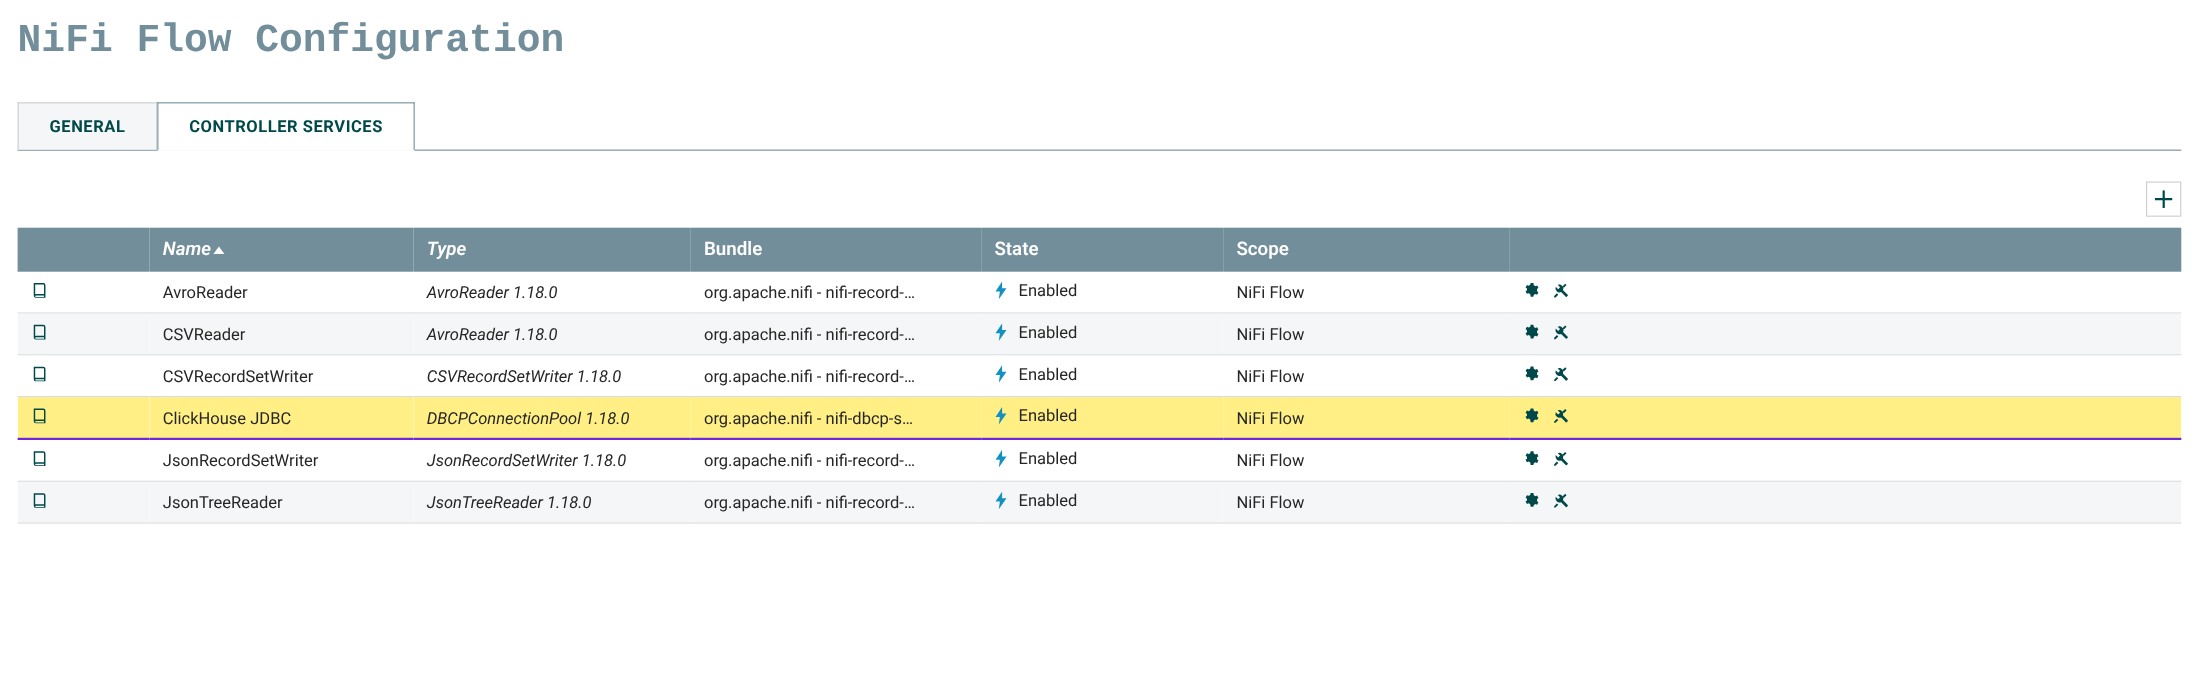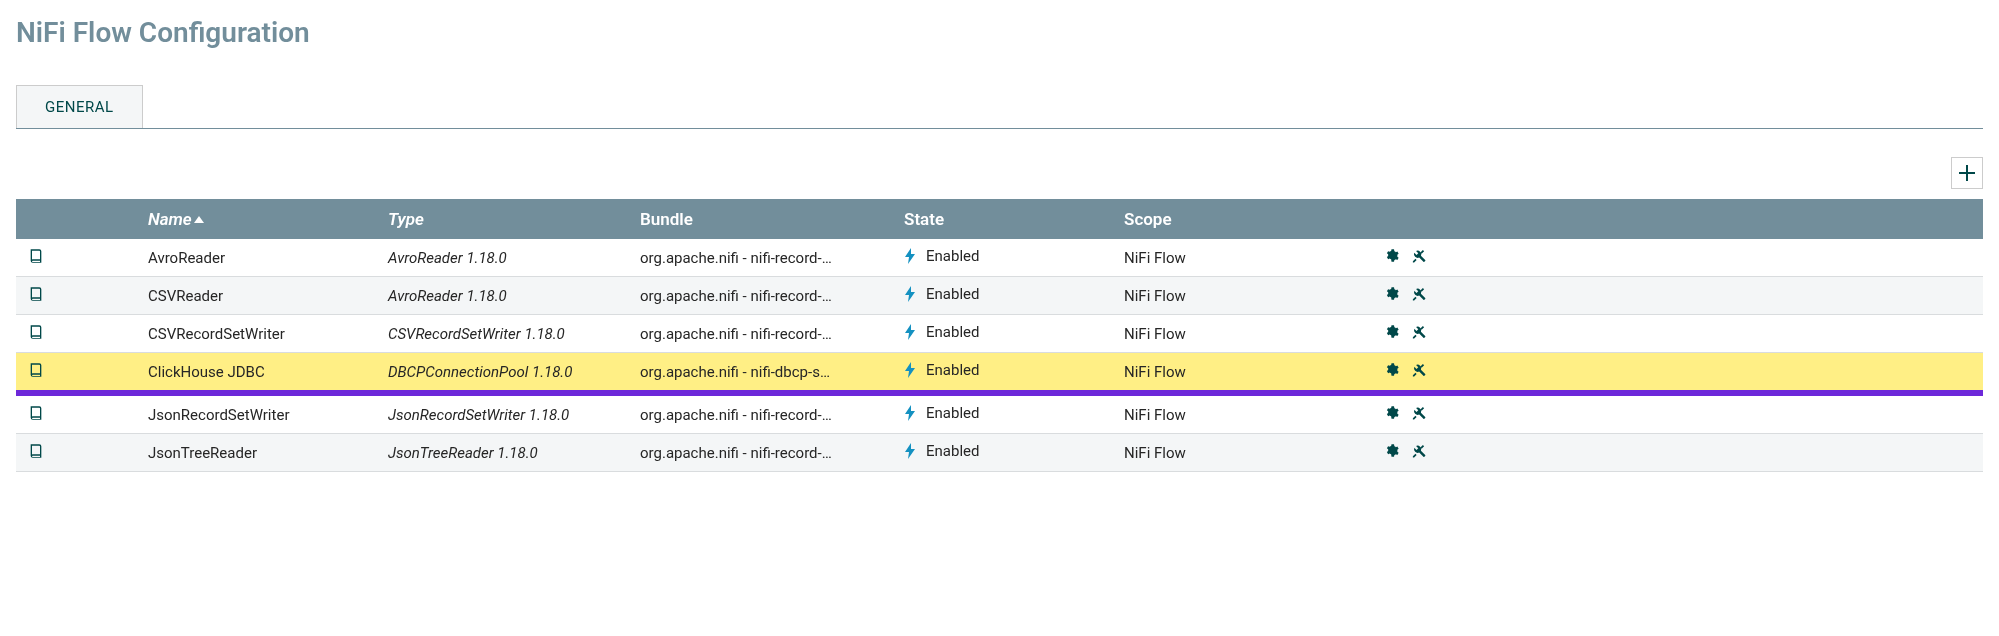--- a/index.html
+++ b/index.html
@@ -4,35 +4,36 @@
   <style>
     * { box-sizing: border-box; margin: 0; padding: 0; }
     body {
       font-family: -apple-system, BlinkMacSystemFont, "Segoe UI", Roboto, "Helvetica Neue", Arial, sans-serif;
       background: #ffffff;
       color: #333;
       padding: 12px 16px;
       font-size: 17px;
     }
     .page-title {
-      font-size: 28px;
+      font-size: 36px;
       font-weight: 600;
       color: #728e9b;
       margin-bottom: 36px;
       margin-top: 4px;
+      font-family: Liberation Mono, monospace;
     }
     .tabs {
       display: flex;
       border-bottom: 1px solid #728e9b;
       margin-bottom: 28px;
     }
     .tab {
       padding: 12px 28px;
       font-size: 15px;
-      font-weight: 400;
+      font-weight: 700;
       letter-spacing: 0.5px;
       cursor: pointer;
       border: 1px solid transparent;
       border-bottom: none;
       position: relative;
     }
     .tab.inactive {
       background: #f4f6f7;
       color: #004849;
       border: 1px solid #cccccc;
@@ -91,21 +92,21 @@
     }
     tbody tr {
       border-bottom: 1px solid #d9dcde;
     }
     tbody tr:nth-child(even) {
       background: #f4f6f7;
     }
     tbody tr.highlight {
       background: #ffef85 !important;
       border-top: 1px solid #555;
-      border-bottom: 6px solid #6d28d9;
+      border-bottom: 2px solid #6d28d9;
     }
     tbody td {
       padding: 8px 12px;
       font-size: 15px;
       color: #262626;
       overflow: hidden;
       text-overflow: ellipsis;
       white-space: nowrap;
     }
     .col-icon { width: 120px; }
@@ -126,20 +127,21 @@
     .actions-wrap { display: inline-flex; align-items: center; gap: 12px; }
     svg { display: block; }
   </style>
 </head>
 <body>
 
 <h1 class="page-title">NiFi Flow Configuration</h1>
 
 <div class="tabs">
   <div class="tab inactive">GENERAL</div>
+  <div class="tab active">CONTROLLER SERVICES</div>
 </div>
 
 <div class="toolbar">
   <div class="add-btn">
     <span>
       <svg width="16" height="16" viewBox="0 0 16 16">
           <path d="M7 0h2v7h7v2H9v7H7V9H0V7h7z" fill="#004849"></path>
         </svg>
     </span>
   </div>

